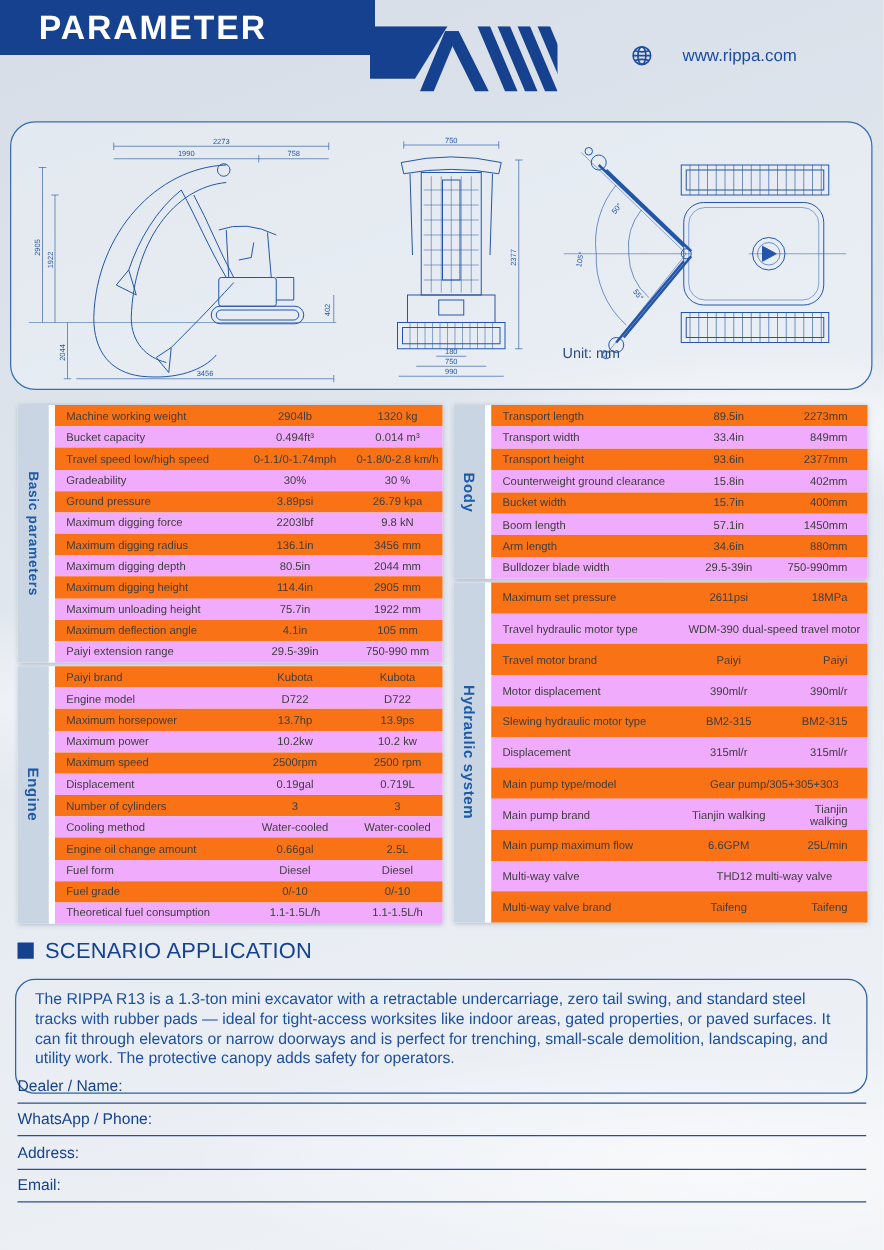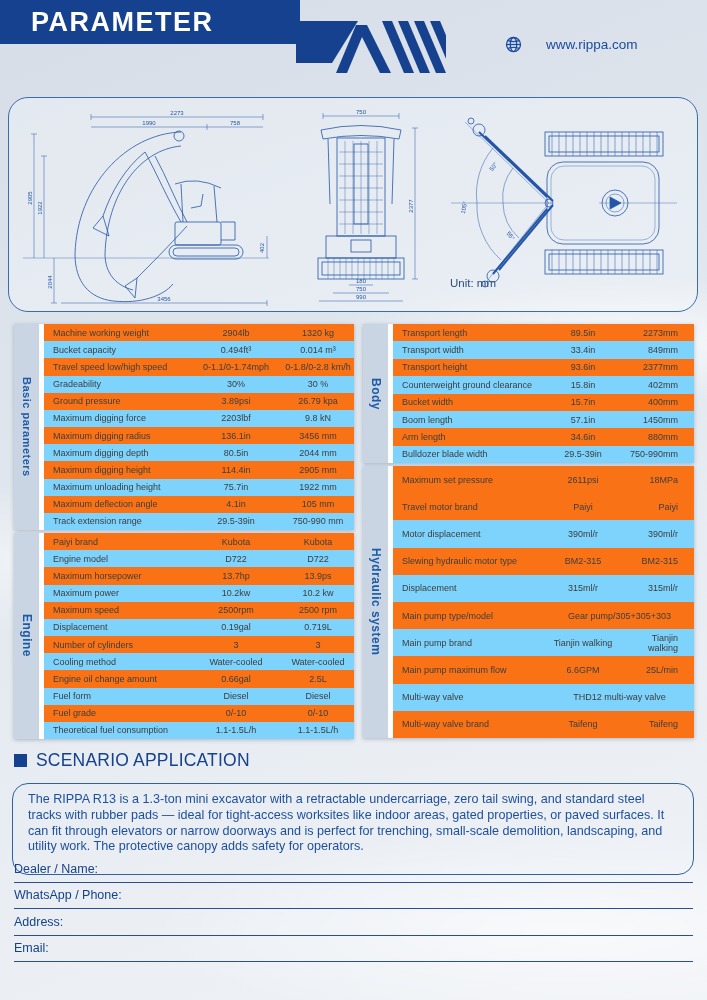--- a/index.html
+++ b/index.html
@@ -39,21 +39,21 @@
 
   
   .card{ position:absolute; display:flex; background:#fbfcfd;
     box-shadow:0 1px 4px rgba(60,80,115,.35); }
   .vbar{ width:30px; background:#c9d5e2; border-right:5px solid rgba(255,255,255,.95);
     display:flex; align-items:center; justify-content:center; }
   .vtext{ writing-mode:vertical-rl; color:#1d5aa8; font-weight:bold; font-size:12px; letter-spacing:.5px; white-space:nowrap; }
   .rows{ flex:1; display:flex; flex-direction:column; }
   .trow{ flex:1; display:flex; align-items:center; font-size:9px; color:#3d3d3d; }
   .trow.odd{ background:#f97316; }
-  .trow.even{ background:#7dd3fc; }
+  .trow.even{ background:#f0abfc; }
   .tlabel{ padding-left:9px; }
   .tval{ text-align:center; }
   .tspan{ flex:1; text-align:center; }
   .card.l .tlabel{ width:146px; }
   .card.l .tval1{ width:92px; }
   .card.l .tval2{ flex:1; }
   .card.r .tlabel{ width:152px; }
   .card.r .tval1{ width:76px; }
   .card.r .tval2{ flex:1; text-align:right; padding-right:16px; }
   #card-basic{ left:14px; top:324px; width:340px; height:206px; }
@@ -338,21 +338,21 @@
         <div class="tlabel">Maximum unloading height</div>
         <div class="tval tval1">75.7in</div>
         <div class="tval tval2">1922 mm</div>
       </div>
       <div class="trow odd">
         <div class="tlabel">Maximum deflection angle</div>
         <div class="tval tval1">4.1in</div>
         <div class="tval tval2">105 mm</div>
       </div>
       <div class="trow even">
-        <div class="tlabel">Track extension range</div>
+        <div class="tlabel">Paiyi extension range</div>
         <div class="tval tval1">29.5-39in</div>
         <div class="tval tval2">750-990 mm</div>
       </div>
     </div>
 </div>
 
 <div class="card l" id="card-engine">
   <div class="vbar">
     <span class="vtext">Engine</span>
   </div>
@@ -471,20 +471,24 @@
 <div class="card r" id="card-hydraulic">
   <div class="vbar">
     <span class="vtext">Hydraulic system</span>
   </div>
   <div class="rows">
       <div class="trow odd">
         <div class="tlabel">Maximum set pressure</div>
         <div class="tval tval1">2611psi</div>
         <div class="tval tval2">18MPa</div>
       </div>
+      <div class="trow even">
+        <div class="tlabel">Travel hydraulic motor type</div>
+        <div class="tspan">WDM-390 dual-speed travel motor</div>
+      </div>
       <div class="trow odd">
         <div class="tlabel">Travel motor brand</div>
         <div class="tval tval1">Paiyi</div>
         <div class="tval tval2">Paiyi</div>
       </div>
       <div class="trow even">
         <div class="tlabel">Motor displacement</div>
         <div class="tval tval1">390ml/r</div>
         <div class="tval tval2">390ml/r</div>
       </div>

